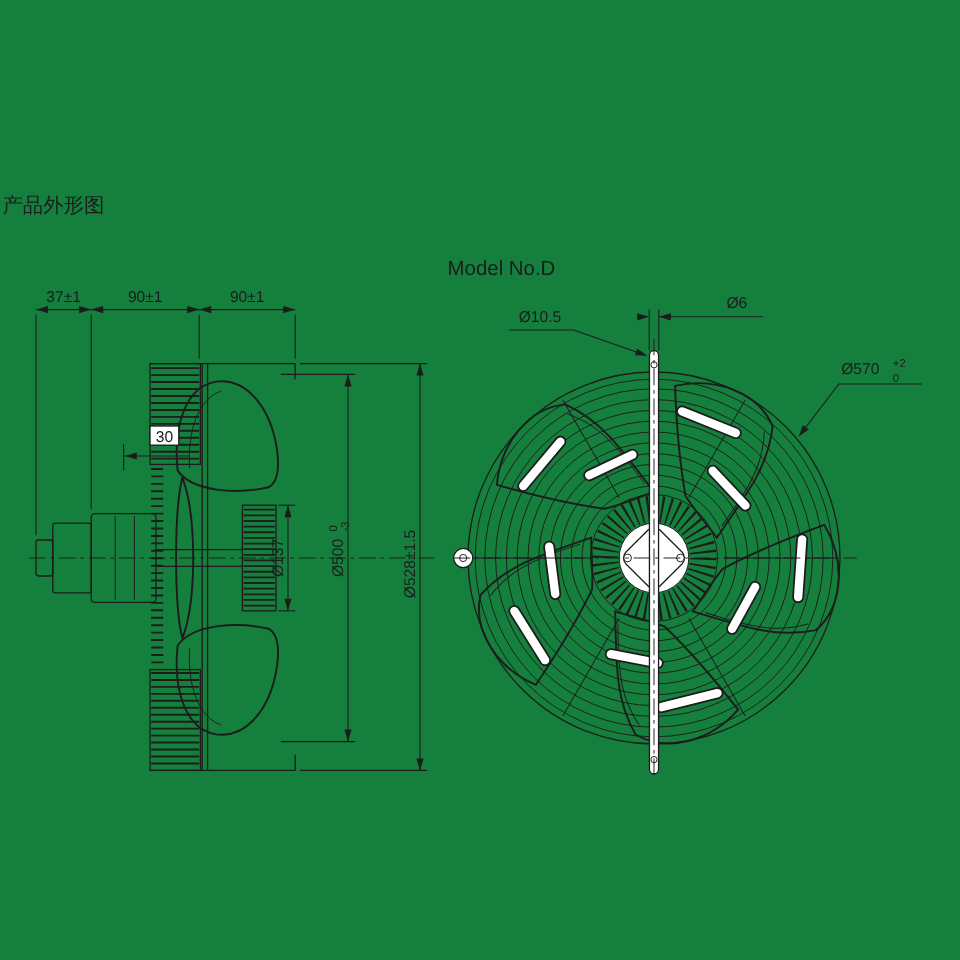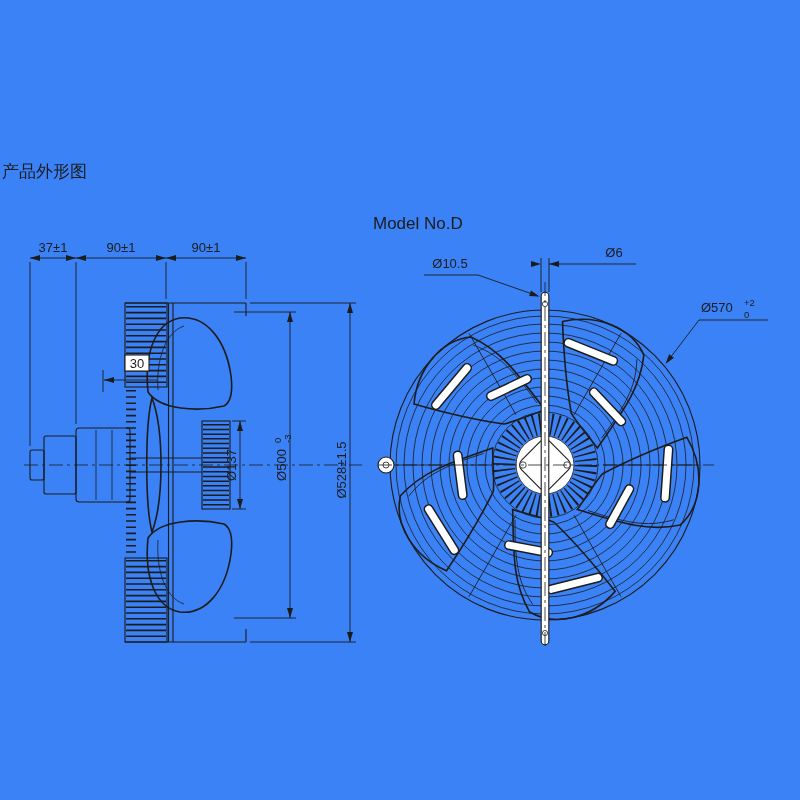--- a/index.html
+++ b/index.html
@@ -1,16 +1,16 @@
 <!DOCTYPE html>
 <html><head>
 <meta charset="utf-8">
 <style>
   html,body{margin:0;padding:0;background:#fff;}
-  #page{position:relative;width:800px;height:800px;background:#3b82f6;overflow:hidden;}
+  #page{position:relative;width:800px;height:800px;background:#15803d;overflow:hidden;}
   svg{display:block;}
   .ln{stroke:#1c1c1c;fill:none;stroke-width:1.1;}
   .thick{stroke-width:1.6;}
   .thin{stroke-width:0.8;}
   .dim{stroke:#1c1c1c;fill:none;stroke-width:0.9;}
   .cl{stroke:#1c1c1c;fill:none;stroke-width:0.8;stroke-dasharray:14 4 3 4;}
   .arr{fill:#1c1c1c;}
   .ribs{stroke:#1c1c1c;fill:none;}
   .slot-outer{stroke:#1c1c1c;stroke-width:10;stroke-linecap:round;fill:none;}
   .slot-inner{stroke:#ffffff;stroke-width:7;stroke-linecap:round;fill:none;}

